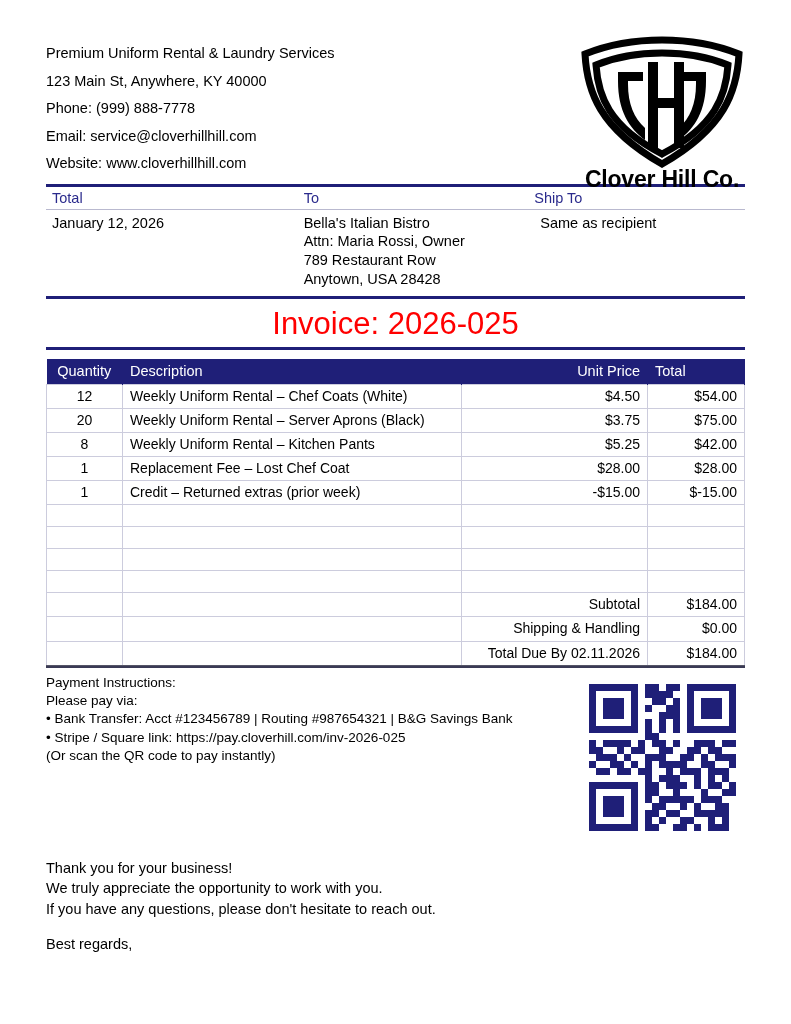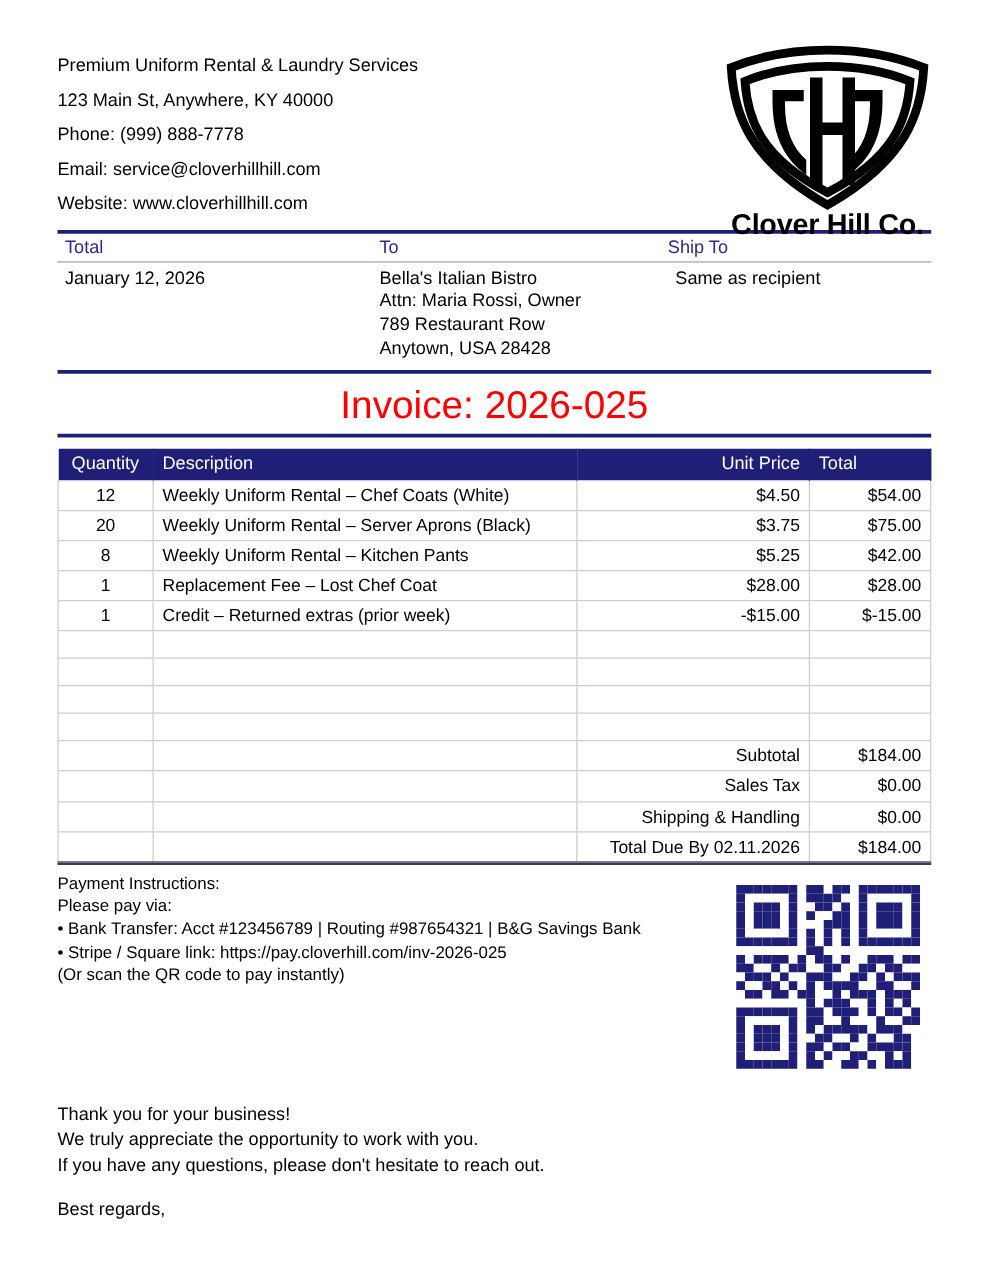--- a/index.html
+++ b/index.html
@@ -321,26 +321,20 @@
           </tr>
           <tr class="totals">
             <td class="qty"></td>
             <td class="desc"></td>
             <td class="unit">Subtotal</td>
             <td class="total">$184.00</td>
           </tr>
           <tr class="totals">
             <td class="qty"></td>
             <td class="desc"></td>
-            <td class="unit">Sales Tax</td>
-            <td class="total">$0.00</td>
-          </tr>
-          <tr class="totals">
-            <td class="qty"></td>
-            <td class="desc"></td>
             <td class="unit">Shipping &amp; Handling</td>
             <td class="total">$0.00</td>
           </tr>
           <tr class="totals last-row">
             <td class="qty"></td>
             <td class="desc"></td>
             <td class="unit">Total Due By 02.11.2026</td>
             <td class="total">$184.00</td>
           </tr>
         </tbody>

